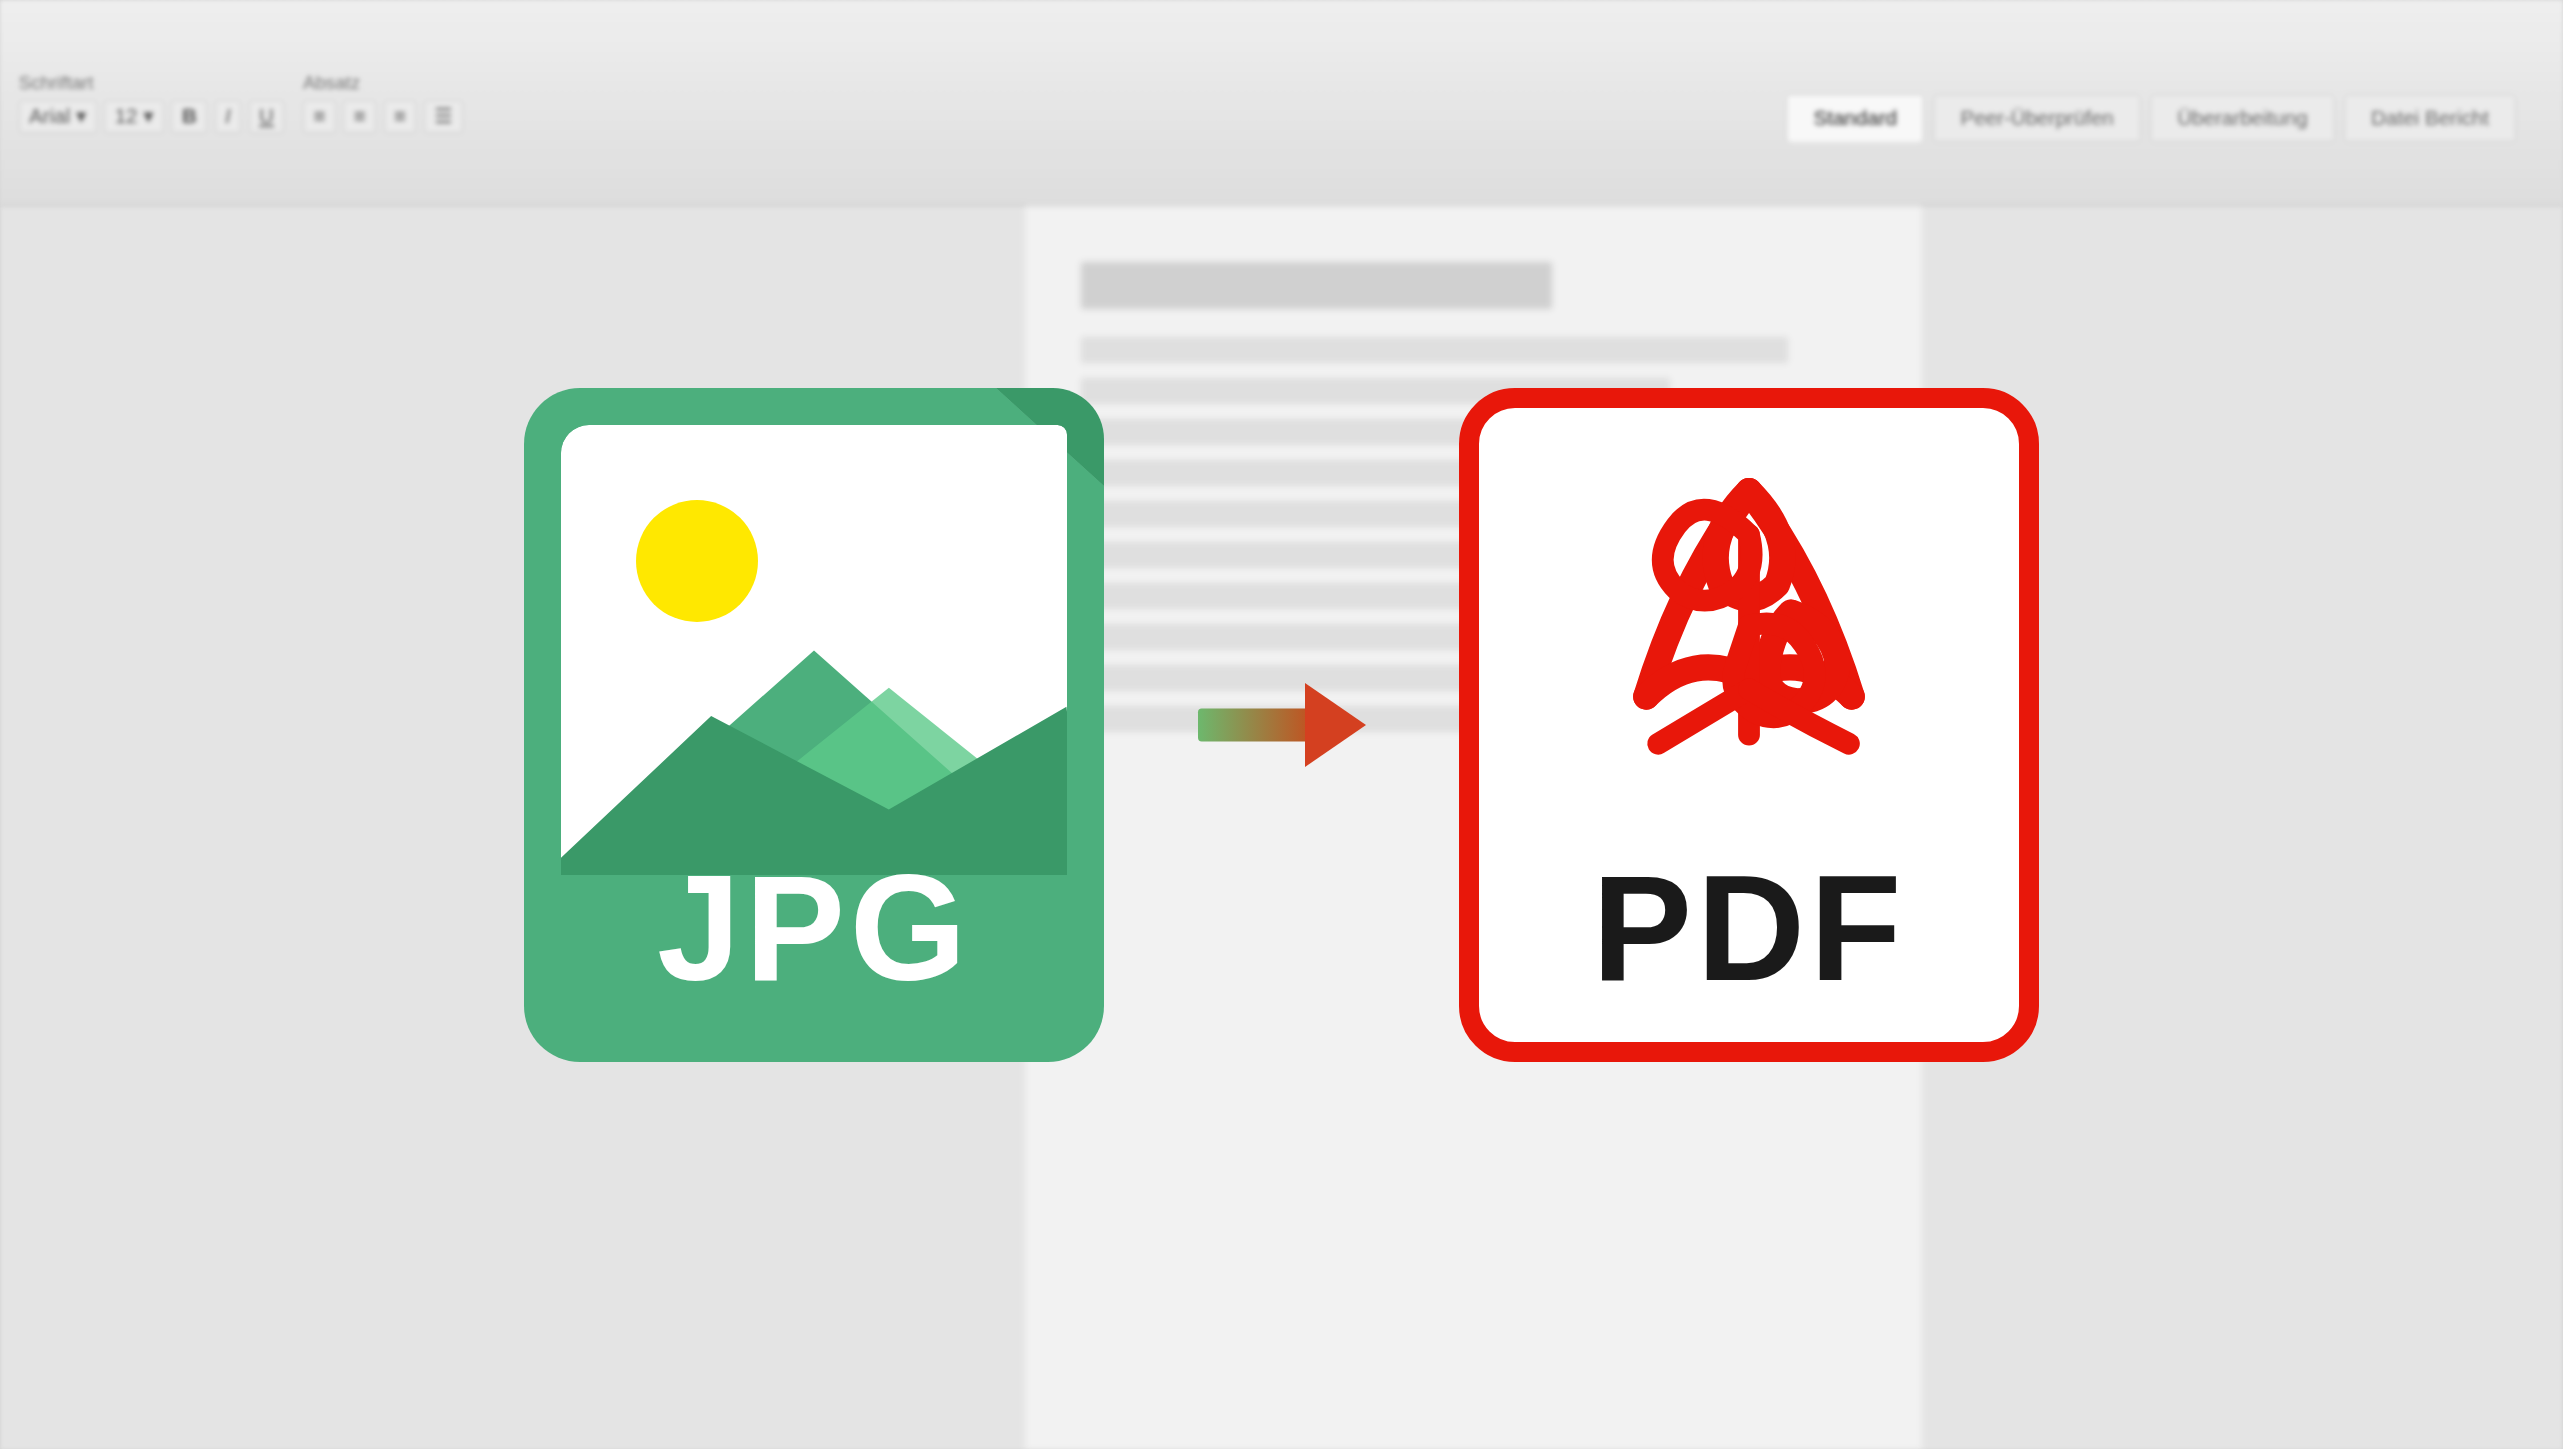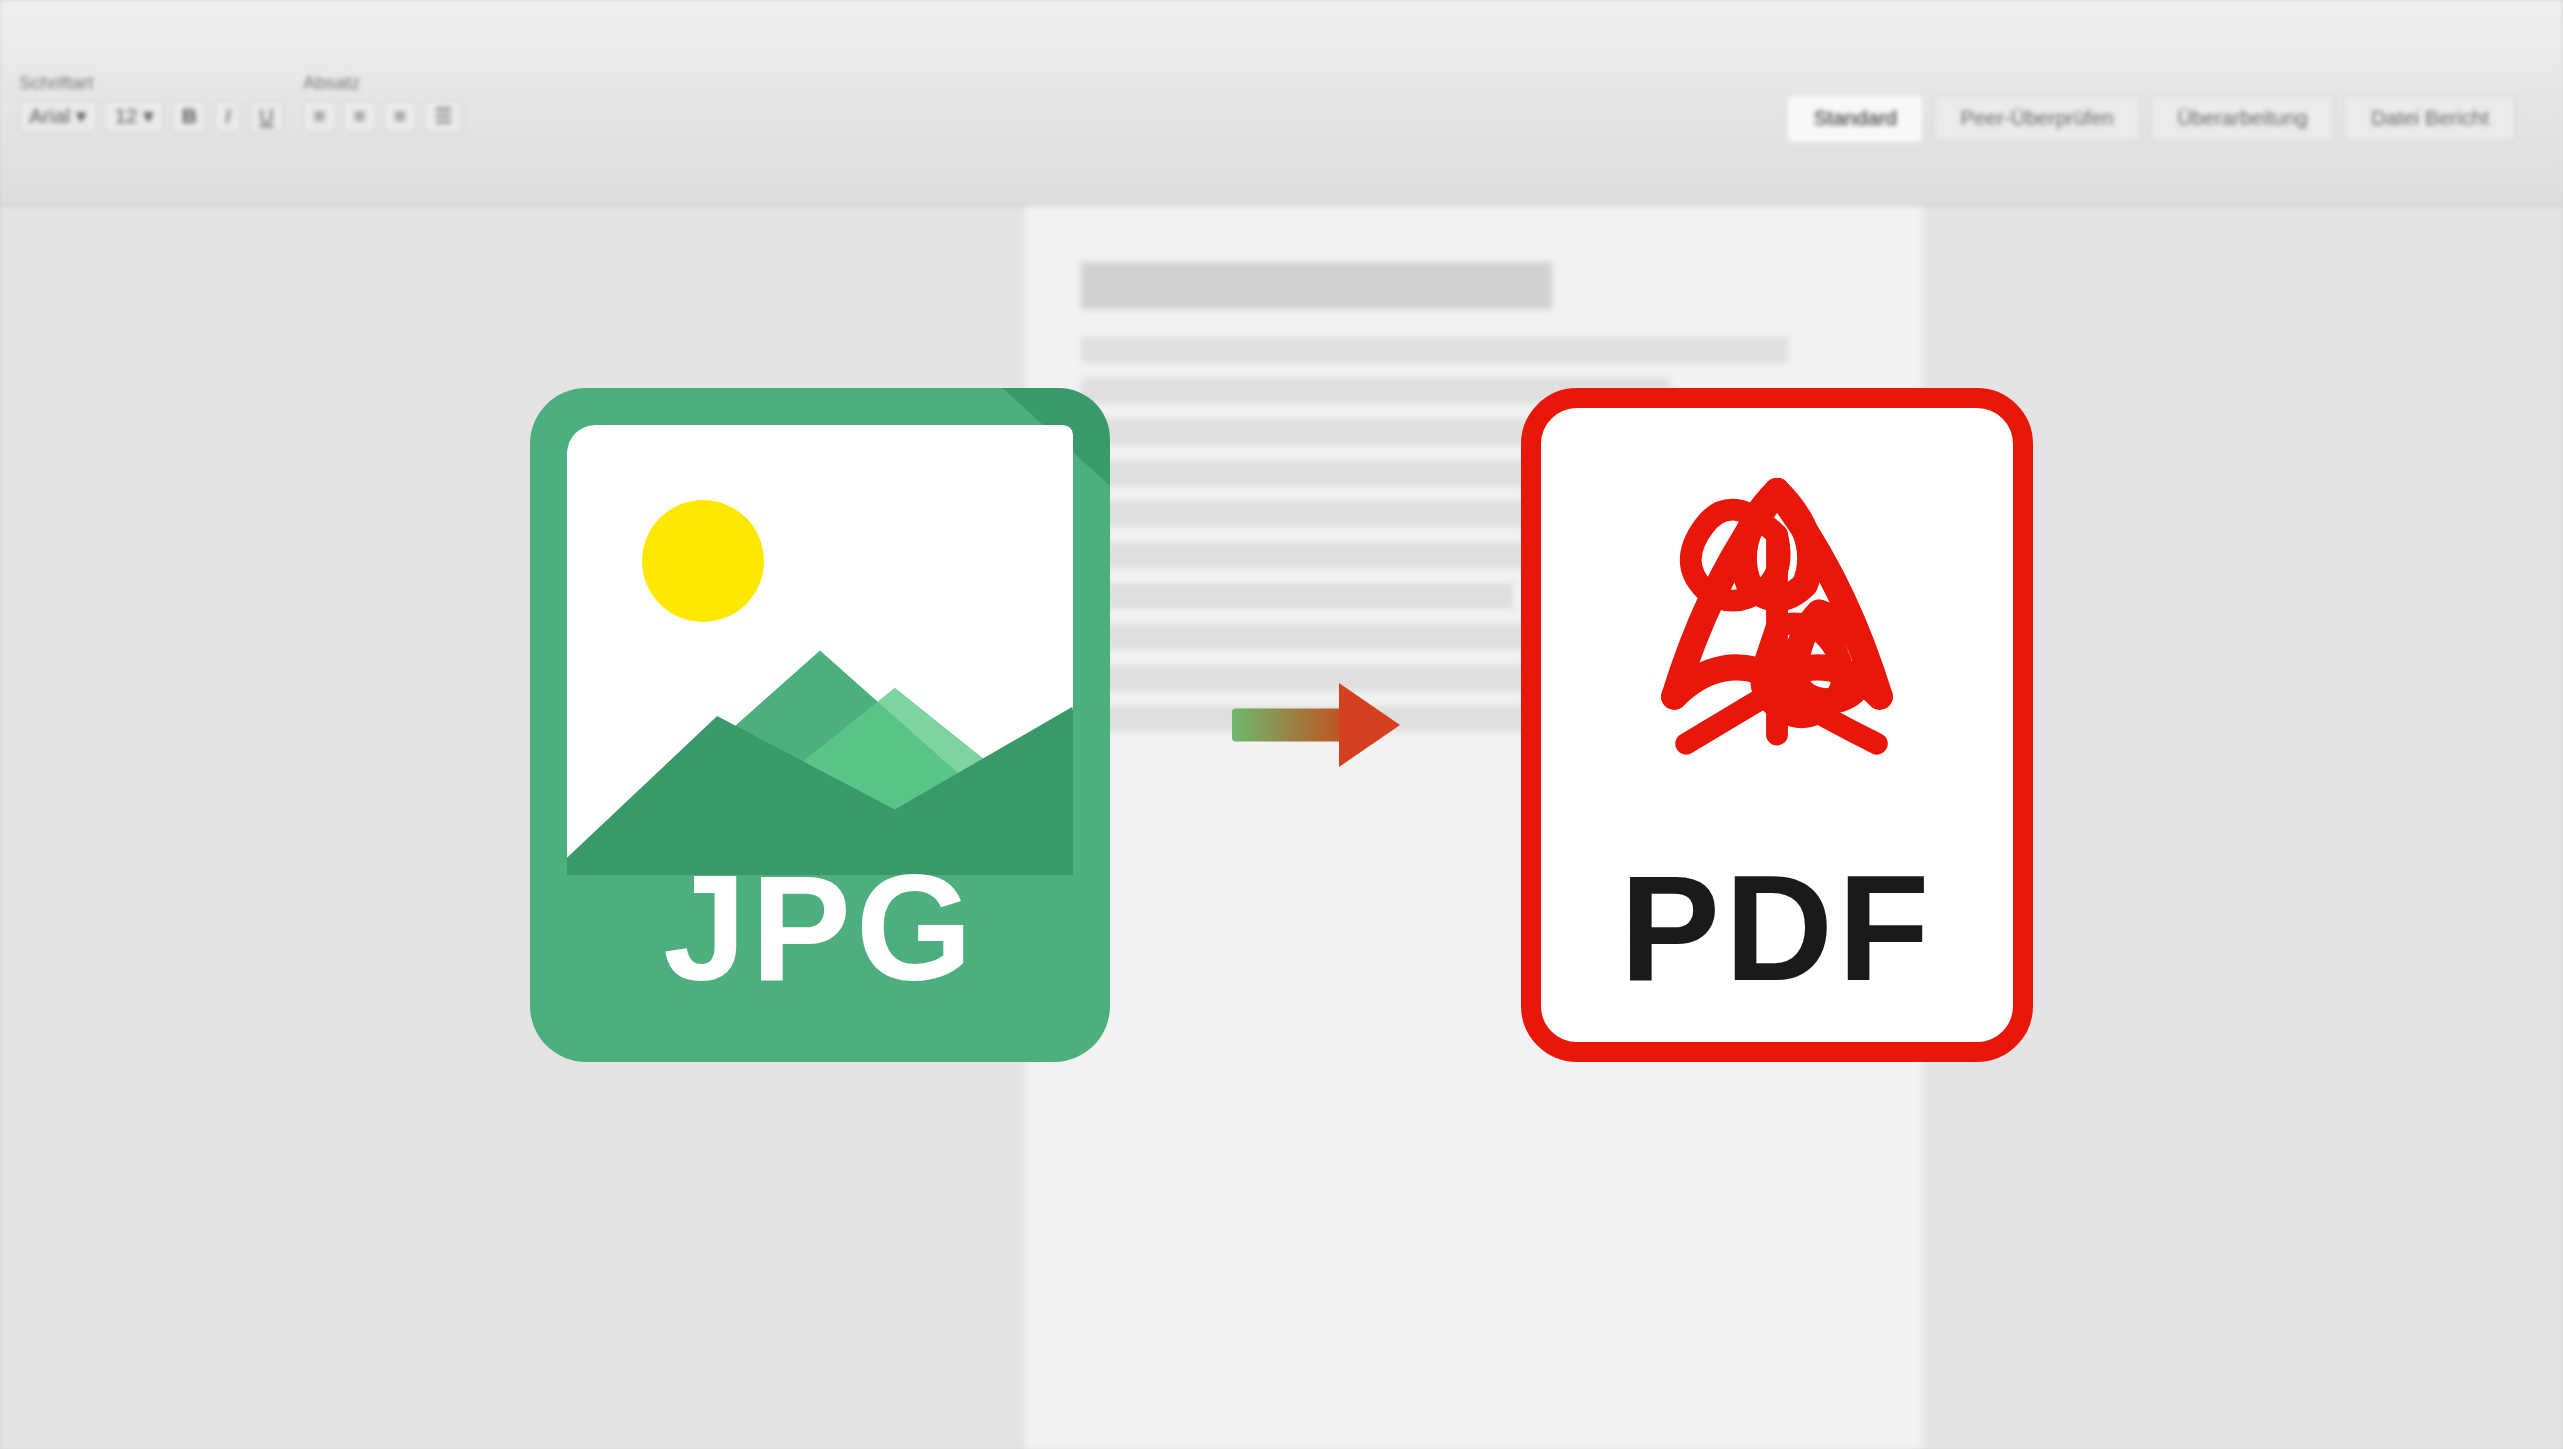--- a/index.html
+++ b/index.html
@@ -93,21 +93,21 @@
       margin-bottom: 28px;
     }
 
     
     .main-container {
       position: absolute;
       inset: 0;
       display: flex;
       align-items: center;
       justify-content: center;
-      gap: 112px;
+      gap: 84px;
     }
 
     
     .jpg-icon {
       position: relative;
       width: 580px;
       height: 674px;
     }
 
     .jpg-file-shape {
@@ -234,21 +234,21 @@
       width: 0;
       height: 0;
       border-top: 42px solid transparent;
       border-bottom: 42px solid transparent;
       border-left: 61px solid #d44020;
     }
 
     
     .pdf-icon {
       position: relative;
-      width: 512px;
+      width: 580px;
       height: 674px;
     }
 
     .pdf-file-shape {
       position: absolute;
       inset: 0;
       background: white;
       border: 20.6px solid #e8170a;
       border-radius: 56px;
       clip-path: none;

